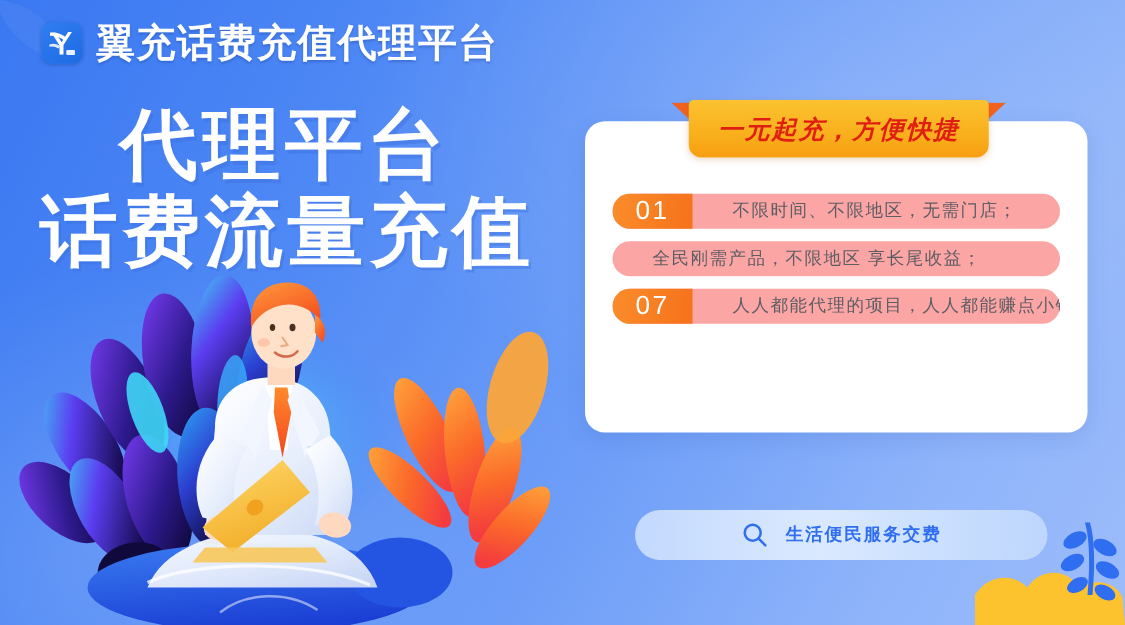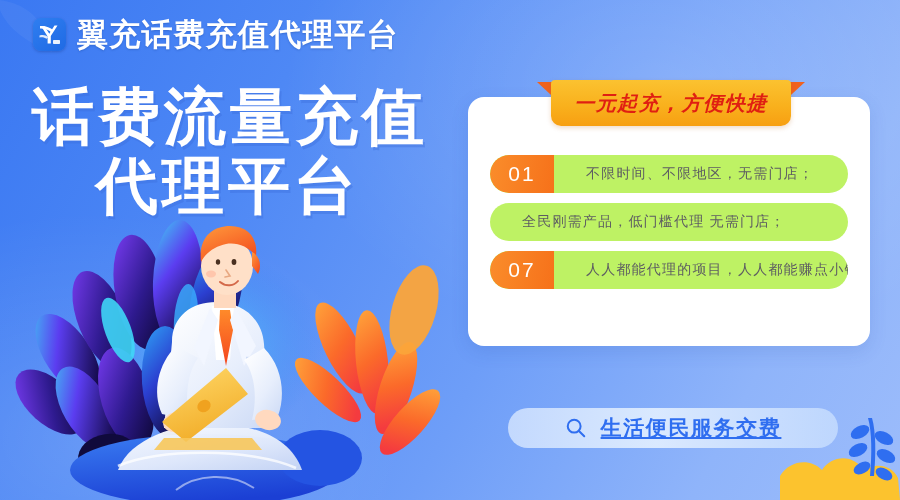--- a/index.html
+++ b/index.html
@@ -165,22 +165,22 @@
     left: 22px;
     top: 58px;
     right: 22px;
     display: flex;
     flex-direction: column;
     gap: 10px;
   }
   .feature-item {
     display: flex;
     align-items: center;
-    height: 38px;
-    background: #bef264;
+    height: 28px;
+    background: #fca5a5;
     border-radius: 19px;
     overflow: hidden;
   }
   .feature-num {
     width: 64px;
     height: 38px;
     flex: 0 0 auto;
     background: linear-gradient(100deg, #fa8d2b 0%, #f6711a 100%);
     border-radius: 19px 0 0 19px;
     color: #ffffff;
@@ -209,26 +209,25 @@
     border-radius: 20px;
     background: linear-gradient(90deg, rgba(214,230,255,0.80) 0%, rgba(225,238,255,0.92) 45%, rgba(205,226,255,0.72) 100%);
     display: flex;
     align-items: center;
     justify-content: center;
     gap: 14px;
     z-index: 12;
   }
   .cta-icon { width: 22px; height: 22px; flex: 0 0 auto; }
   .cta-text {
-    font-size: 21px;
+    font-size: 14px;
     font-weight: bold;
     color: #2f6ef0;
     letter-spacing: 1.6px;
     white-space: nowrap;
-    text-decoration: underline;
   }
 </style>
 </head>
 <body>
 
 <div id="banner">
 
   <div class="sheen"></div>
 
   <svg class="topleft-deco" viewBox="0 0 120 80">
@@ -241,22 +240,22 @@
         <path d="M7 8 C12 7.5 17 9 20.5 12.5 L18.5 14.5 C15.5 11.8 11.5 10.4 7 10.6 Z" fill="#ffffff"></path>
         <path d="M21.5 7.5 L24.5 7.5 L17.8 18 L17.8 25.5 L14.6 25.5 L14.6 18.4 L8.2 8.2 L11.6 8.2 L16.3 15.8 Z" fill="#ffffff"></path>
         <path d="M6.5 17.5 C10 16.5 13 17.2 15.2 19 L13.6 20.8 C11.8 19.4 9.4 18.9 6.5 19.4 Z" fill="#ffffff" opacity="0.85"></path>
         <rect x="20" y="22" width="7" height="4" rx="0.8" fill="#ffffff" opacity="0.9"></rect>
       </svg>
     </div>
     <div class="header-title">翼充话费充值代理平台</div>
   </div>
 
   <div class="hero">
+    <div class="hero-line hero-line-2">代理平台</div>
     <div class="hero-line hero-line-1">话费流量充值</div>
-    <div class="hero-line hero-line-2">代理平台</div>
   </div>
 
   <div class="illus">
     <svg width="480" height="330" viewBox="0 0 480 330">
       <defs>
         <linearGradient id="leafA" x1="0" y1="0" x2="0.6" y2="1">
           <stop offset="0%" stop-color="#3fd0f5"></stop>
           <stop offset="45%" stop-color="#5b3df0"></stop>
           <stop offset="100%" stop-color="#140a4a"></stop>
         </linearGradient>
@@ -393,21 +392,21 @@
 
   <div class="card">
     <div class="feature-list">
 
       <div class="feature-item">
         <div class="feature-num">01</div>
         <div class="feature-text">不限时间、不限地区，无需门店；</div>
       </div>
 
       <div class="feature-item">
-        <div class="feature-text">全民刚需产品，低门槛代理 无需门店；</div>
+        <div class="feature-text">全民刚需产品，不限地区 享长尾收益；</div>
       </div>
 
       <div class="feature-item">
         <div class="feature-num">07</div>
         <div class="feature-text">人人都能代理的项目，人人都能赚点小钱。</div>
       </div>
 
     </div>
   </div>
 

